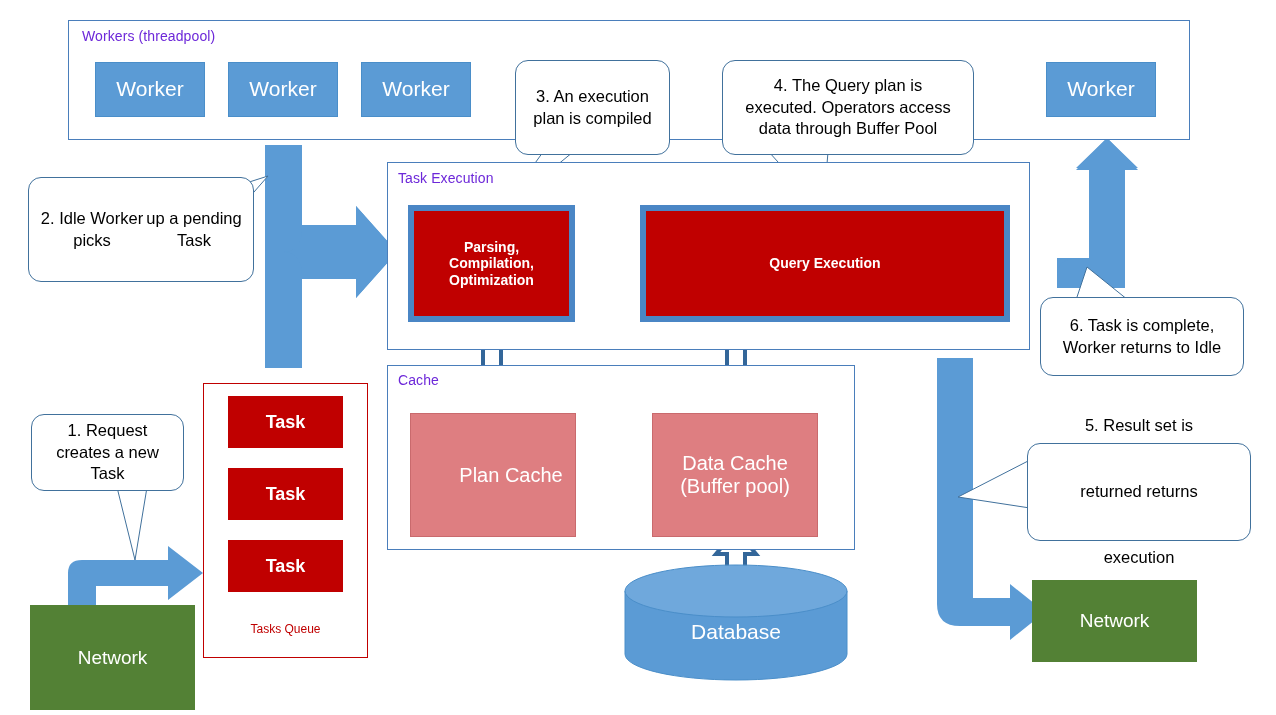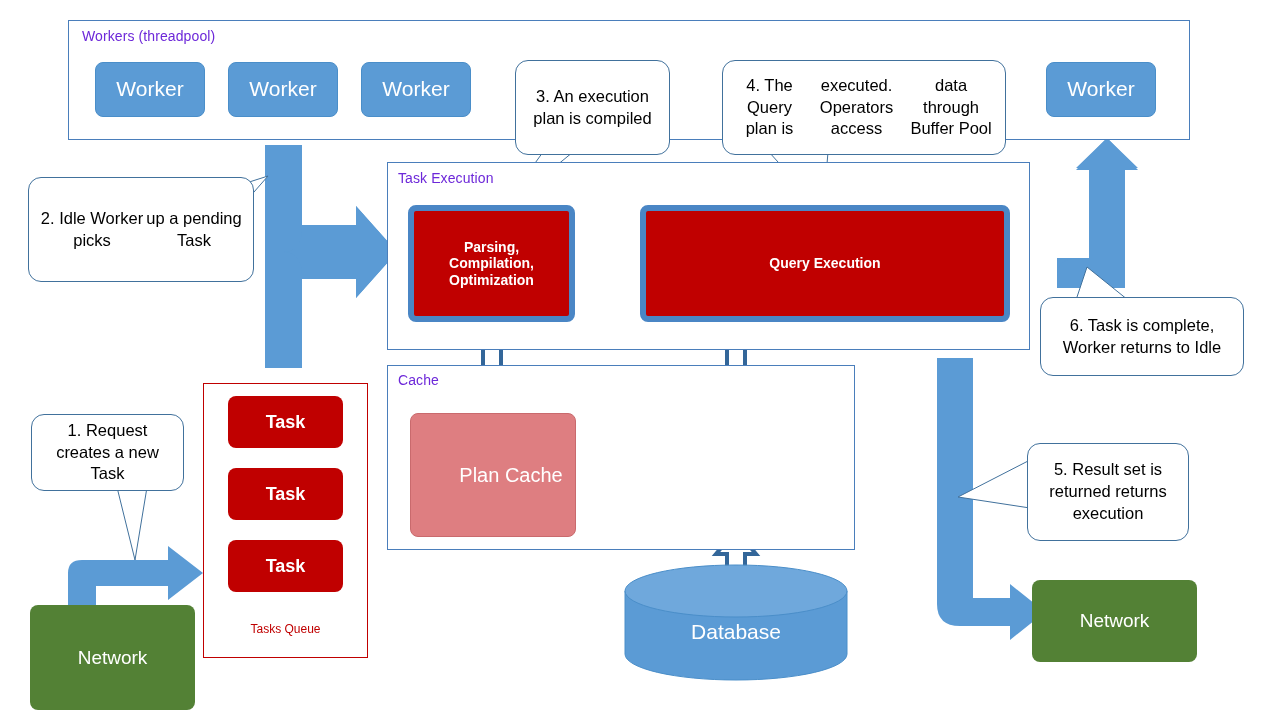--- a/index.html
+++ b/index.html
@@ -7,21 +7,21 @@
        font-family:"Liberation Sans","DejaVu Sans",sans-serif;}
   .stage{position:absolute;left:0;top:0;width:1276px;height:715px;}
   .abs{position:absolute;box-sizing:border-box;}
 
   
   .section{border:1px solid #4a7ebb;background:#ffffff;}
   .section-title{color:#6d28d9;font-size:14px;letter-spacing:.1px;white-space:nowrap;}
 
   
   .box{display:flex;align-items:center;justify-content:center;text-align:center;
-       color:#ffffff;line-height:1.15;border-radius:8px;}
+       color:#ffffff;line-height:1.15;}
   .box-blue{background:#5B9BD5;border:1px solid #4a8ec9;font-size:21px;}
   .box-green{background:#538135;font-size:19px;}
   .box-red{background:#C00000;font-size:18px;font-weight:bold;}
   .box-red-thick{background:#C00000;border:6px solid #4a86c5;font-size:14px;font-weight:bold;}
   .box-pink{background:#DE7E81;border:1px solid #C96A6D;font-size:20px;}
 
   
   .queue{border:1px solid #C00000;background:#ffffff;}
   .queue-label{color:#C00000;font-size:12px;text-align:center;width:100%;}
 
@@ -156,20 +156,24 @@
     <span>Query Execution</span>
   </div>
 
   <div class="abs section" style="left:387px;top:365px;width:468px;height:185px;"></div>
   <div class="abs section-title" style="left:398px;top:372px;">Cache</div>
 
   <div class="abs box box-pink" style="left:410px;top:413px;width:166px;height:124px;padding-left:36px;">
     <span>Plan Cache</span>
   </div>
 
+  <div class="abs box box-pink" style="left:652px;top:413px;width:166px;height:124px;flex-direction:column;">
+    <span>Data Cache</span>
+    <span>(Buffer pool)</span>
+  </div>
 
   <div class="abs box" style="left:625px;top:615px;width:222px;height:34px;color:#ffffff;font-size:21px;">
     <span>Database</span>
   </div>
 
   <div class="abs queue" style="left:203px;top:383px;width:165px;height:275px;"></div>
 
   <div class="abs box box-red" style="left:228px;top:396px;width:115px;height:52px;">
     <span>Task</span>
   </div>
@@ -198,27 +202,27 @@
   <div class="abs callout" style="left:28px;top:177px;width:226px;height:105px;flex-direction:row;">
     <span>2. Idle Worker picks</span>
     <span>up a pending Task</span>
   </div>
 
   <div class="abs callout" style="left:515px;top:60px;width:155px;height:95px;flex-direction:column;">
     <span>3. An execution</span>
     <span>plan is compiled</span>
   </div>
 
-  <div class="abs callout" style="left:722px;top:60px;width:284px;height:95px;flex-direction:row;">
+  <div class="abs callout" style="left:722px;top:60px;width:252px;height:95px;flex-direction:column;">
     <span>4. The Query plan is</span>
     <span>executed. Operators access</span>
     <span>data through Buffer Pool</span>
   </div>
 
-  <div class="abs callout" style="left:1027px;top:443px;width:162px;height:98px;flex-direction:column;">
+  <div class="abs callout" style="left:1027px;top:443px;width:224px;height:98px;flex-direction:column;gap:44px;">
     <span>5. Result set is</span>
     <span>returned returns</span>
     <span>execution</span>
   </div>
 
   <div class="abs callout" style="left:1040px;top:297px;width:204px;height:79px;flex-direction:column;">
     <span>6. Task is complete,</span>
     <span>Worker returns to Idle</span>
   </div>
 

